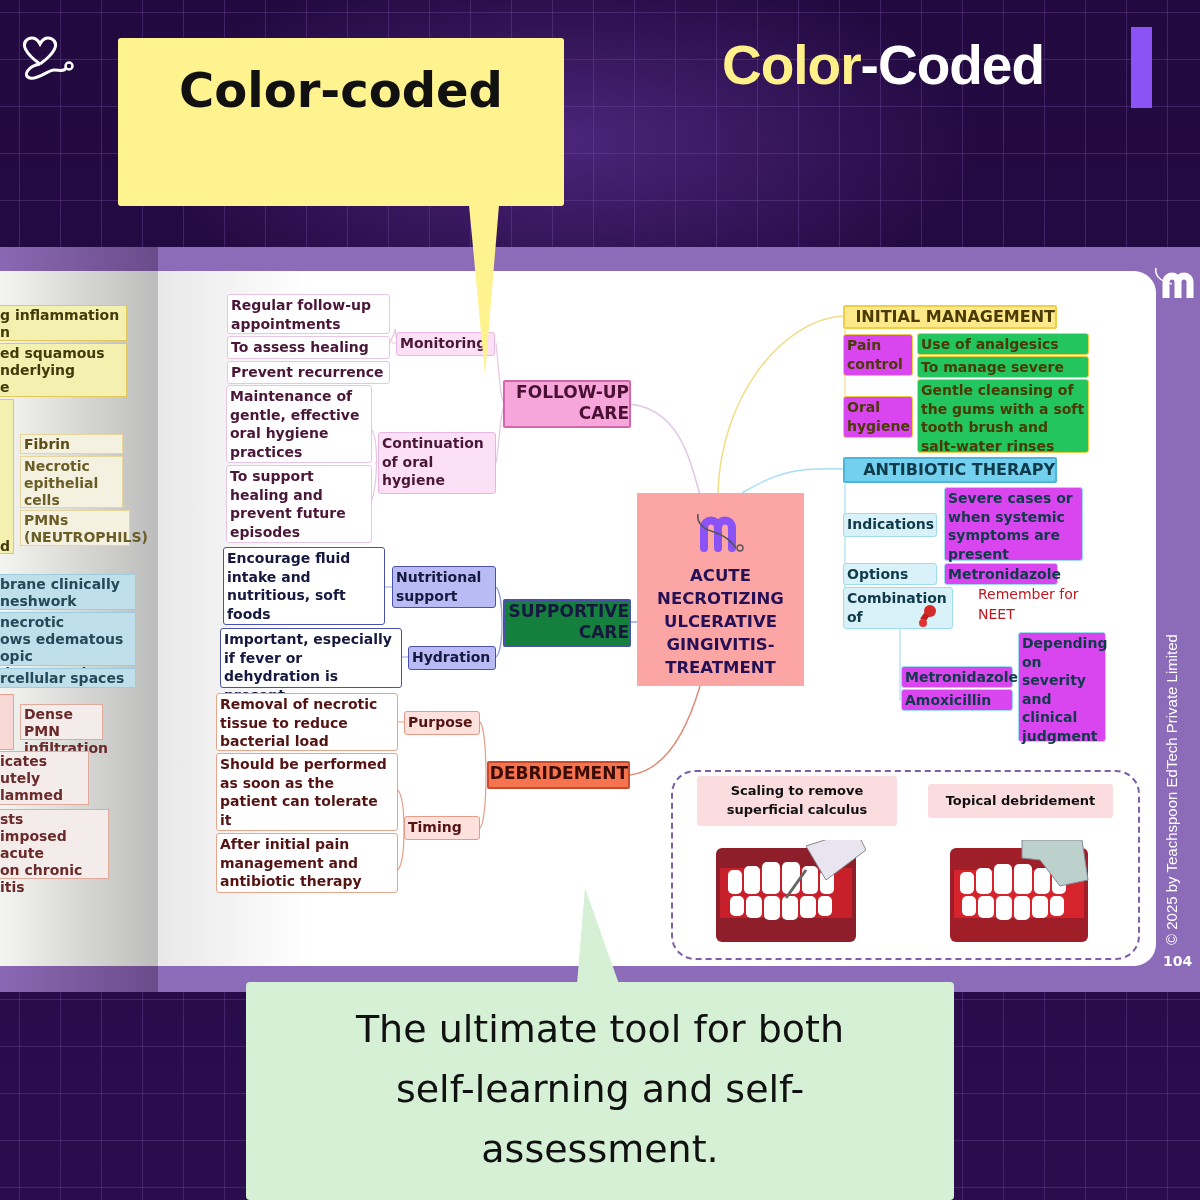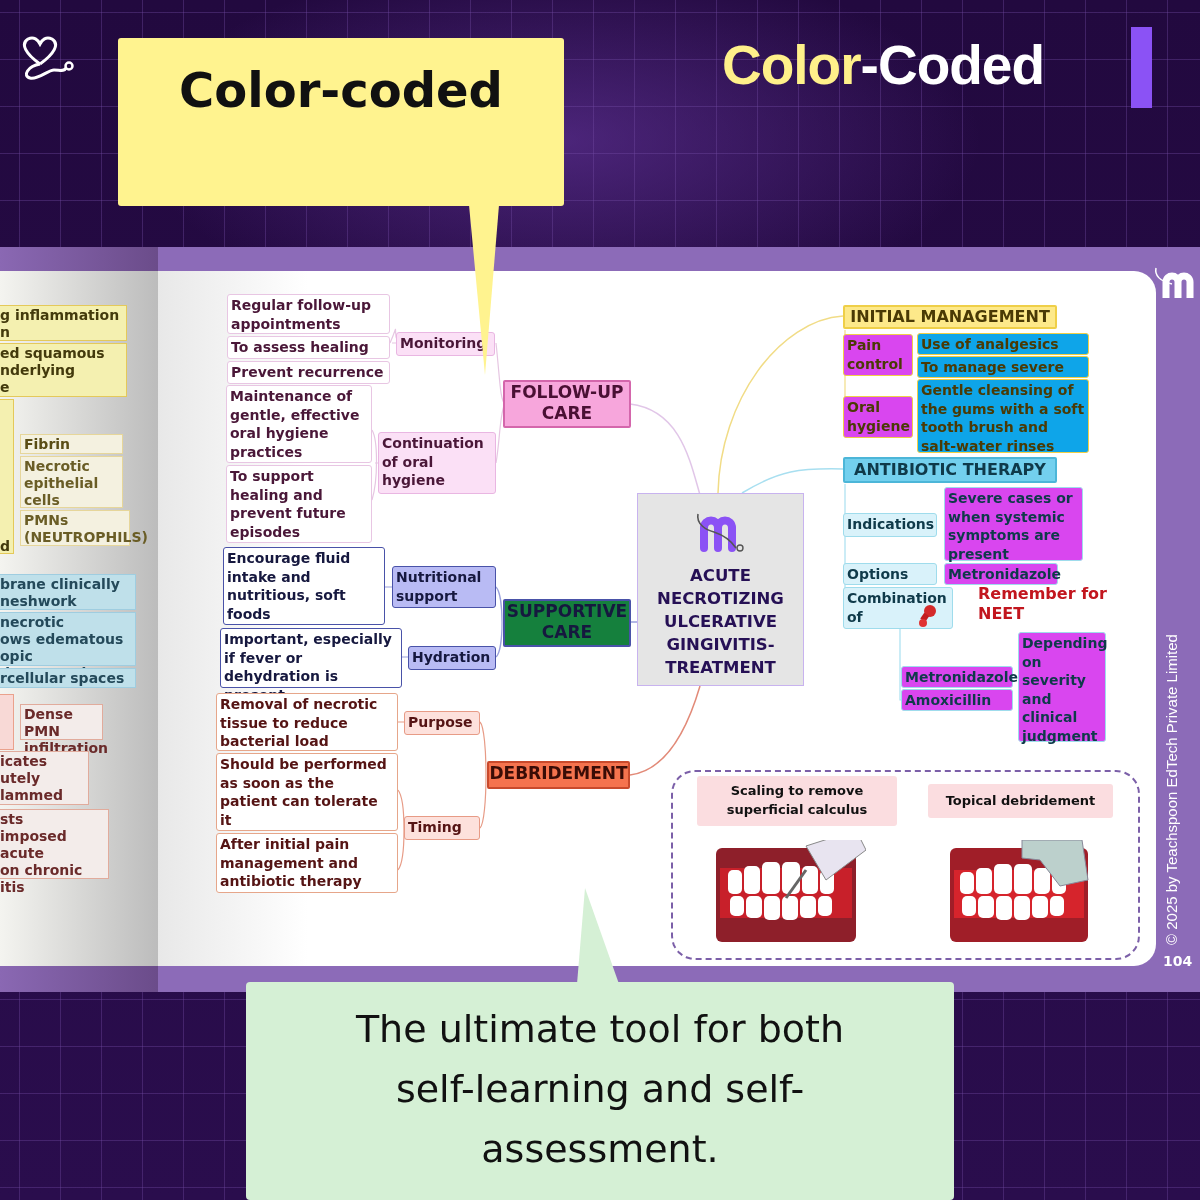--- a/index.html
+++ b/index.html
@@ -23,27 +23,27 @@
 .sidetext{position:absolute;left:1163px;top:945px;transform-origin:left top;transform:rotate(-90deg);color:#fff;font-family:"Liberation Sans",sans-serif;font-size:15px;white-space:nowrap;width:380px}
 .pagenum{position:absolute;left:1163px;top:953px;color:#fff;font-weight:700;font-size:14px}
 
 .n{position:absolute;font-size:14px;line-height:18.5px;padding:1px 3px;border:1.5px solid;border-radius:3px;font-weight:600}
 .pk{border-color:#e8c6e3;background:#fff;color:#4a1738}
 .pkl{border-color:#e9b6e2;background:#fbe0f6;color:#4a1738}
 .bl{border-color:#4952a8;background:#fff;color:#16183f}
 .bll{border-color:#4952a8;background:#b9bbf4;color:#16183f}
 .or{border-color:#e6a68a;background:#fff;color:#551414}
 .orl{border-color:#e79b86;background:#fde1dc;color:#551414}
-.yl{border-color:#f1cf45;background:#0ea5e9;color:#4a3a05}
+.yl{border-color:#f1cf45;background:#22c55e;color:#4a3a05}
 .yll{border-color:#efcf48;background:#d946ef;color:#4a3a05}
 .cy{border-color:#9fdcec;background:#d946ef;color:#0f3a4a}
 .cyl{border-color:#9fdcec;background:#d9f2fa;color:#0f3a4a}
-.main{position:absolute;font-size:17px;text-align:center;font-weight:600;border:2px solid;border-radius:2px;line-height:21px}
-.center{position:absolute;left:637px;top:493px;width:167px;height:193px;background:#e5e5e5;border:1.5px solid #c8b3ef;text-align:center;color:#261055;font-weight:700;font-size:16.5px;line-height:23px;padding-top:70px}
-.neet{position:absolute;left:978px;top:584px;color:#c2161e;font-weight:700;font-size:16px;line-height:20px}
+.main{position:absolute;font-size:17px;text-align:right;font-weight:600;border:2px solid;border-radius:2px;line-height:21px}
+.center{position:absolute;left:637px;top:493px;width:167px;height:193px;background:#fca5a5;border:1.5px solid #c8b3ef;text-align:center;color:#261055;font-weight:700;font-size:16.5px;line-height:23px;padding-top:70px}
+.neet{position:absolute;left:978px;top:584px;color:#c2161e;font-weight:400;font-size:14px;line-height:20px}
 .gallery{position:absolute;left:671px;top:770px;width:469px;height:190px;border:2.5px dashed #7b5fa8;border-radius:24px}
 .cap{position:absolute;background:#fbdde0;border-radius:3px;font-size:13px;text-align:center;line-height:19px;color:#111;font-weight:600;padding:5px}
 .tooltip1{position:absolute;left:118px;top:38px;width:446px;height:168px;background:#fff38f;border-radius:3px;text-align:center;color:#111}
 .tooltip1 .t1{font-size:48px;font-weight:700;margin-top:22px;line-height:60px}
 .tooltip1 .t2{font-size:48px;line-height:56px}
 .tail1{position:absolute;left:469px;top:205px;width:0;height:0;border-left:16px solid transparent;border-right:14px solid transparent;border-top:170px solid #fff38f}
 .tooltip2{position:absolute;left:246px;top:982px;width:708px;height:218px;background:#d5f0d5;border-radius:4px;text-align:center;color:#111;font-size:38px;line-height:60px;padding-top:17px}
 .tooltip2 b{font-weight:400}
 .tail2{position:absolute;left:577px;top:888px;width:0;height:0;border-left:8px solid transparent;border-right:34px solid transparent;border-bottom:96px solid #d5f0d5}
 svg.lines{position:absolute;left:0;top:0}

